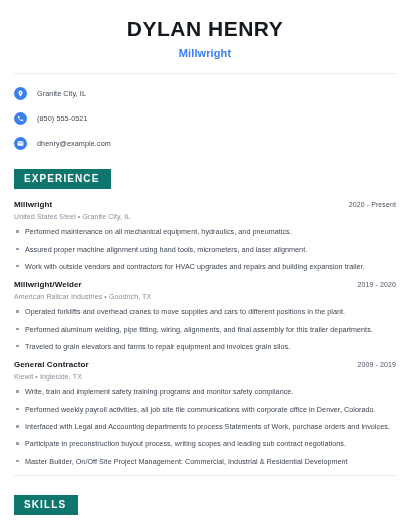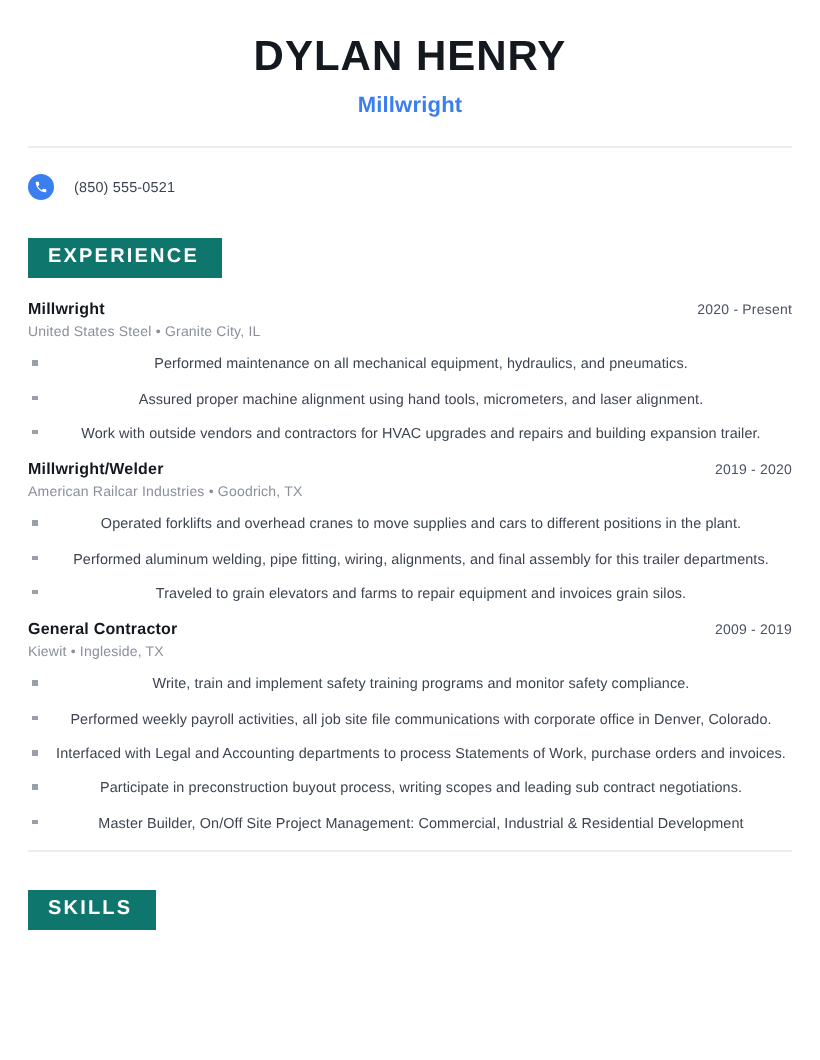--- a/index.html
+++ b/index.html
@@ -111,21 +111,20 @@
   }
   .job-org {
     font-size: 7px;
     color: #8a8f9a;
     margin-top: 4px;
     letter-spacing: 0.1px;
   }
   .bullets {
     margin-top: 7px;
     list-style: none;
-    text-align: center;
   }
   .bullets li {
     position: relative;
     padding-left: 11px;
     font-size: 7.2px;
     color: #3d4450;
     line-height: 1.3;
     margin-bottom: 8px;
     letter-spacing: 0.05px;
   }
@@ -152,30 +151,46 @@
 
   <div class="header">
     <div class="full-name">DYLAN HENRY</div>
     <div class="job-title">Millwright</div>
   </div>
 
   <div class="divider"></div>
 
   <div class="contact">
 
+    <div class="contact-row">
+      <span class="contact-icon">
+        <svg width="7" height="7" viewBox="0 0 24 24" fill="#ffffff">
+          <path d="M12 2C8.1 2 5 5.1 5 9c0 5.2 7 13 7 13s7-7.8 7-13c0-3.9-3.1-7-7-7zm0 9.5A2.5 2.5 0 1 1 12 6.5a2.5 2.5 0 0 1 0 5z"></path>
+        </svg>
+      </span>
+      <span class="contact-text">Granite City, IL</span>
+    </div>
 
     <div class="contact-row">
       <span class="contact-icon">
         <svg width="7" height="7" viewBox="0 0 24 24" fill="#ffffff">
           <path d="M6.6 10.8c1.4 2.8 3.8 5.1 6.6 6.6l2.2-2.2c.3-.3.7-.4 1-.2 1.1.4 2.3.6 3.6.6.6 0 1 .4 1 1V20c0 .6-.4 1-1 1C10.6 21 3 13.4 3 4c0-.6.4-1 1-1h3.5c.6 0 1 .4 1 1 0 1.2.2 2.4.6 3.6.1.3 0 .7-.2 1l-2.3 2.2z"></path>
         </svg>
       </span>
       <span class="contact-text">(850) 555-0521</span>
     </div>
 
+    <div class="contact-row">
+      <span class="contact-icon">
+        <svg width="7" height="7" viewBox="0 0 24 24" fill="#ffffff">
+          <path d="M20 4H4c-1.1 0-2 .9-2 2v12c0 1.1.9 2 2 2h16c1.1 0 2-.9 2-2V6c0-1.1-.9-2-2-2zm0 4.2-8 5-8-5V6l8 5 8-5v2.2z"></path>
+        </svg>
+      </span>
+      <span class="contact-text">dhenry@example.com</span>
+    </div>
 
   </div>
 
   <div class="section">
     <span class="section-badge">EXPERIENCE</span>
 
     <div class="jobs">
 
       <div class="job">
         <div class="job-head">

